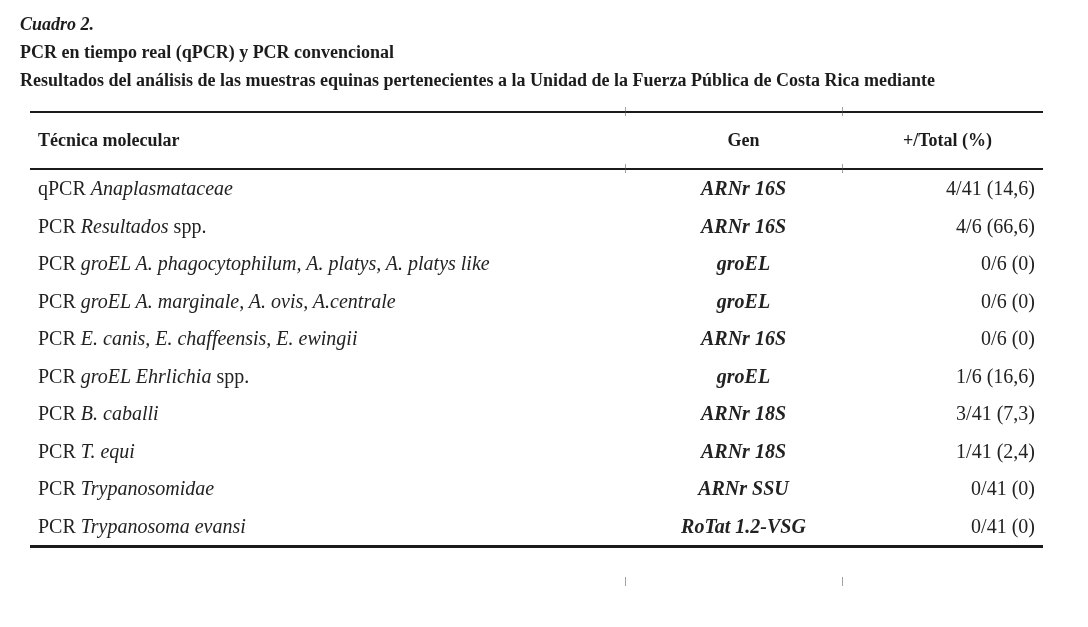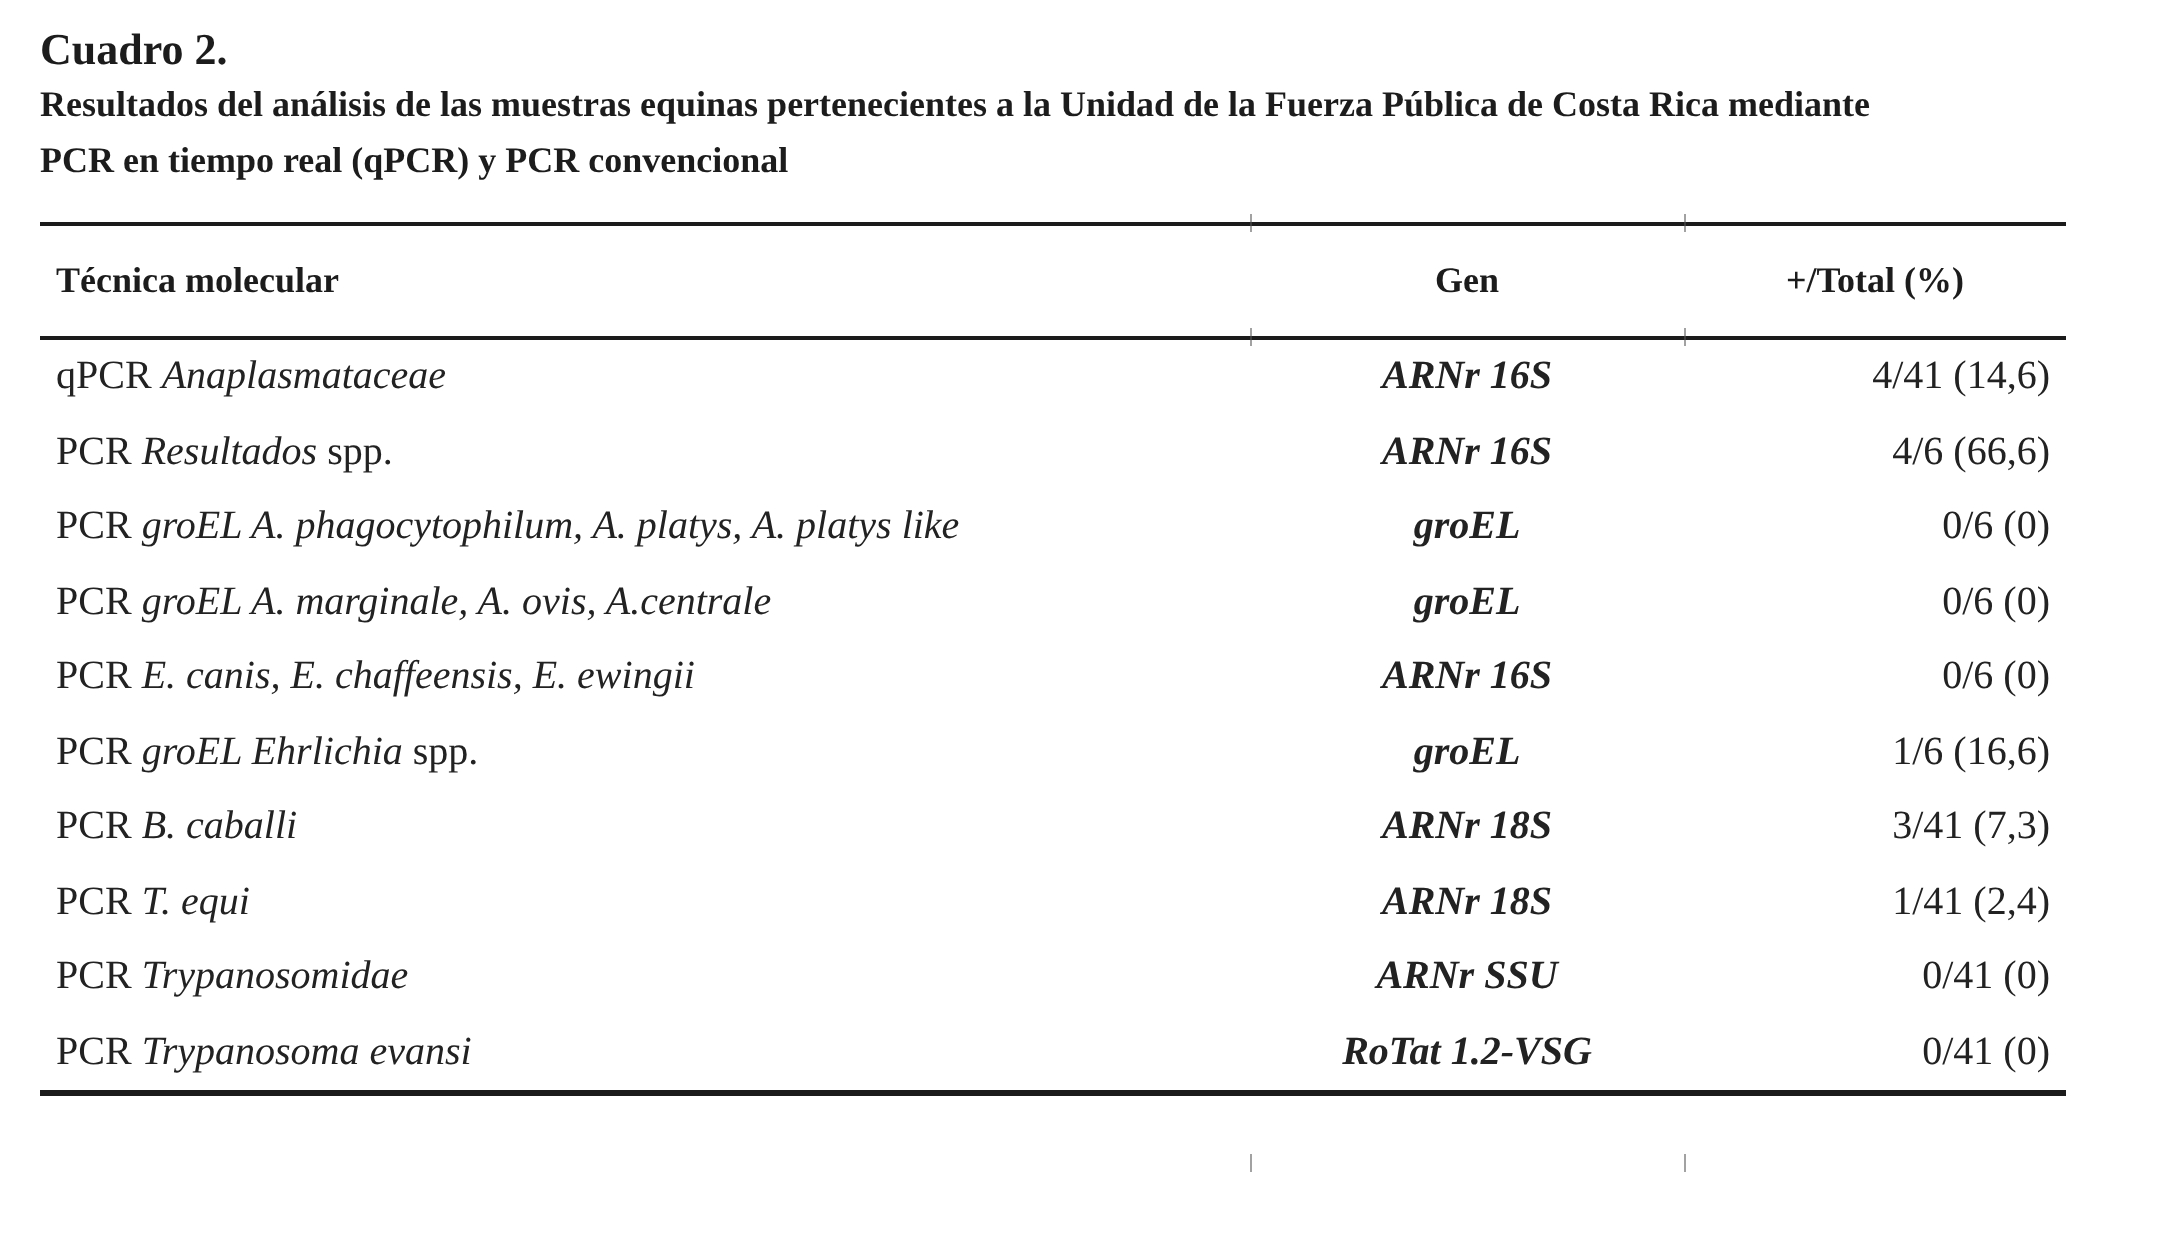--- a/index.html
+++ b/index.html
@@ -8,27 +8,27 @@
     width:1088px;height:627px;
     background:#ffffff;
     font-family:"Liberation Serif","DejaVu Serif",serif;
     color:#1c1c1c;
     overflow:hidden;
   }
   .doc-header{
     position:absolute;left:20px;top:11px;width:1013px;
   }
   .table-label{
-    font-size:22px;font-weight:bold;line-height:27px;white-space:nowrap;
+    font-size:18px;font-weight:bold;line-height:27px;white-space:nowrap;font-style:italic;
   }
   .caption-line{
     font-size:18px;font-weight:bold;line-height:28px;white-space:nowrap;
   }
   table.results{
-    position:absolute;left:20px;top:111px;width:1013px;
+    position:absolute;left:30px;top:111px;width:1013px;
     border-collapse:collapse;table-layout:fixed;
     border-top:2px solid #1b1b1b;
     border-bottom:3px solid #1b1b1b;
   }
   col.c1{width:605px;} col.c2{width:217px;} col.c3{width:191px;}
   thead th{
     height:55px;
     border-bottom:2px solid #1b1b1b;
     font-size:18px;font-weight:bold;
     vertical-align:middle;
@@ -53,22 +53,22 @@
     background:#555555;opacity:0.55;
   }
 </style>
 </head>
 <body>
 
 <div class="page">
 
   <div class="doc-header">
     <div class="table-label">Cuadro 2.</div>
+    <div class="caption-line">PCR en tiempo real (qPCR) y PCR convencional</div>
     <div class="caption-line">Resultados del análisis de las muestras equinas pertenecientes a la Unidad de la Fuerza Pública de Costa Rica mediante</div>
-    <div class="caption-line">PCR en tiempo real (qPCR) y PCR convencional</div>
   </div>
 
   <table class="results">
     <colgroup>
         <col class="c1">
         <col class="c2">
         <col class="c3">
       </colgroup>
     <thead>
       <tr>

